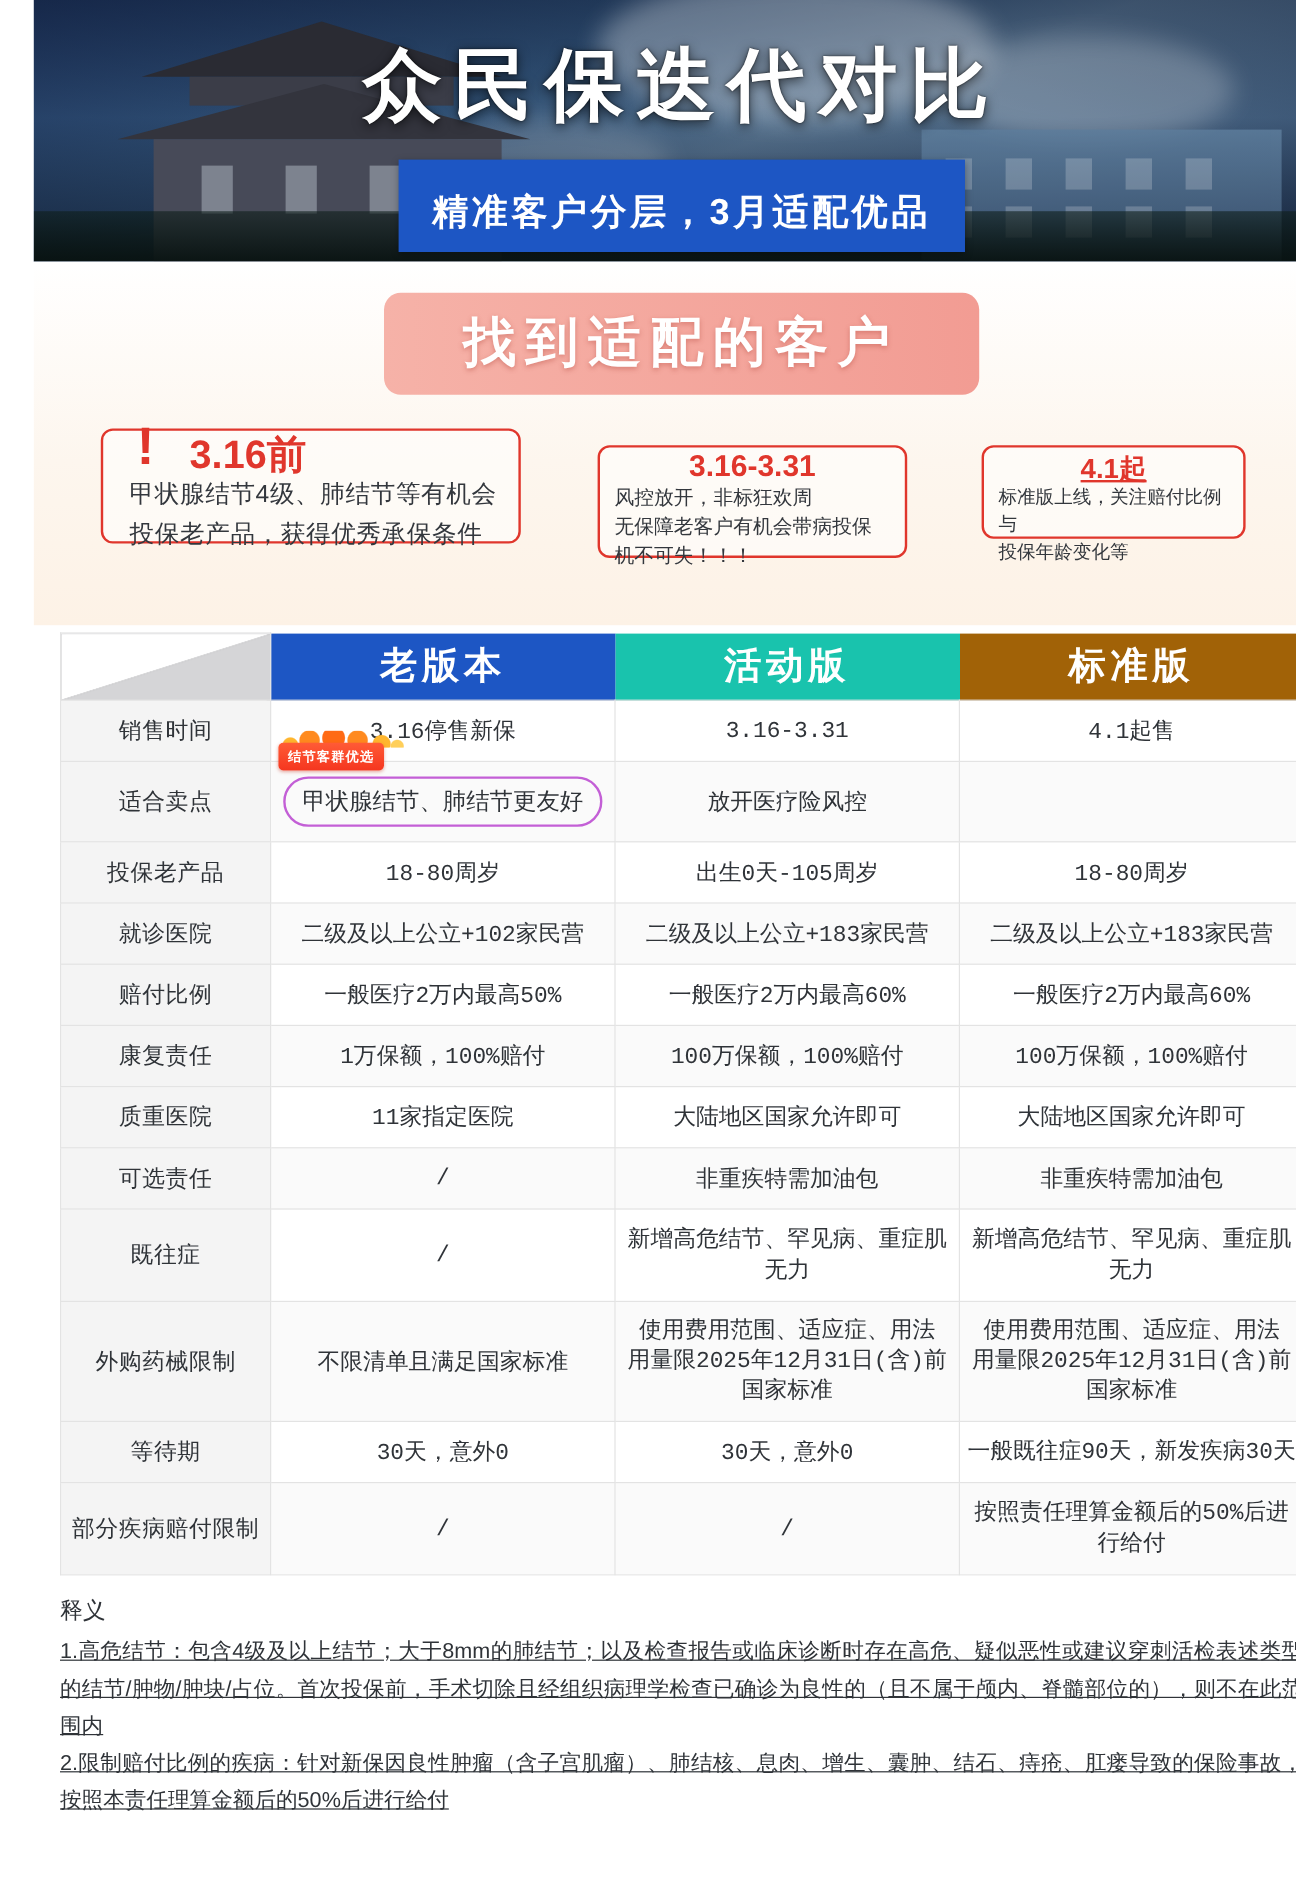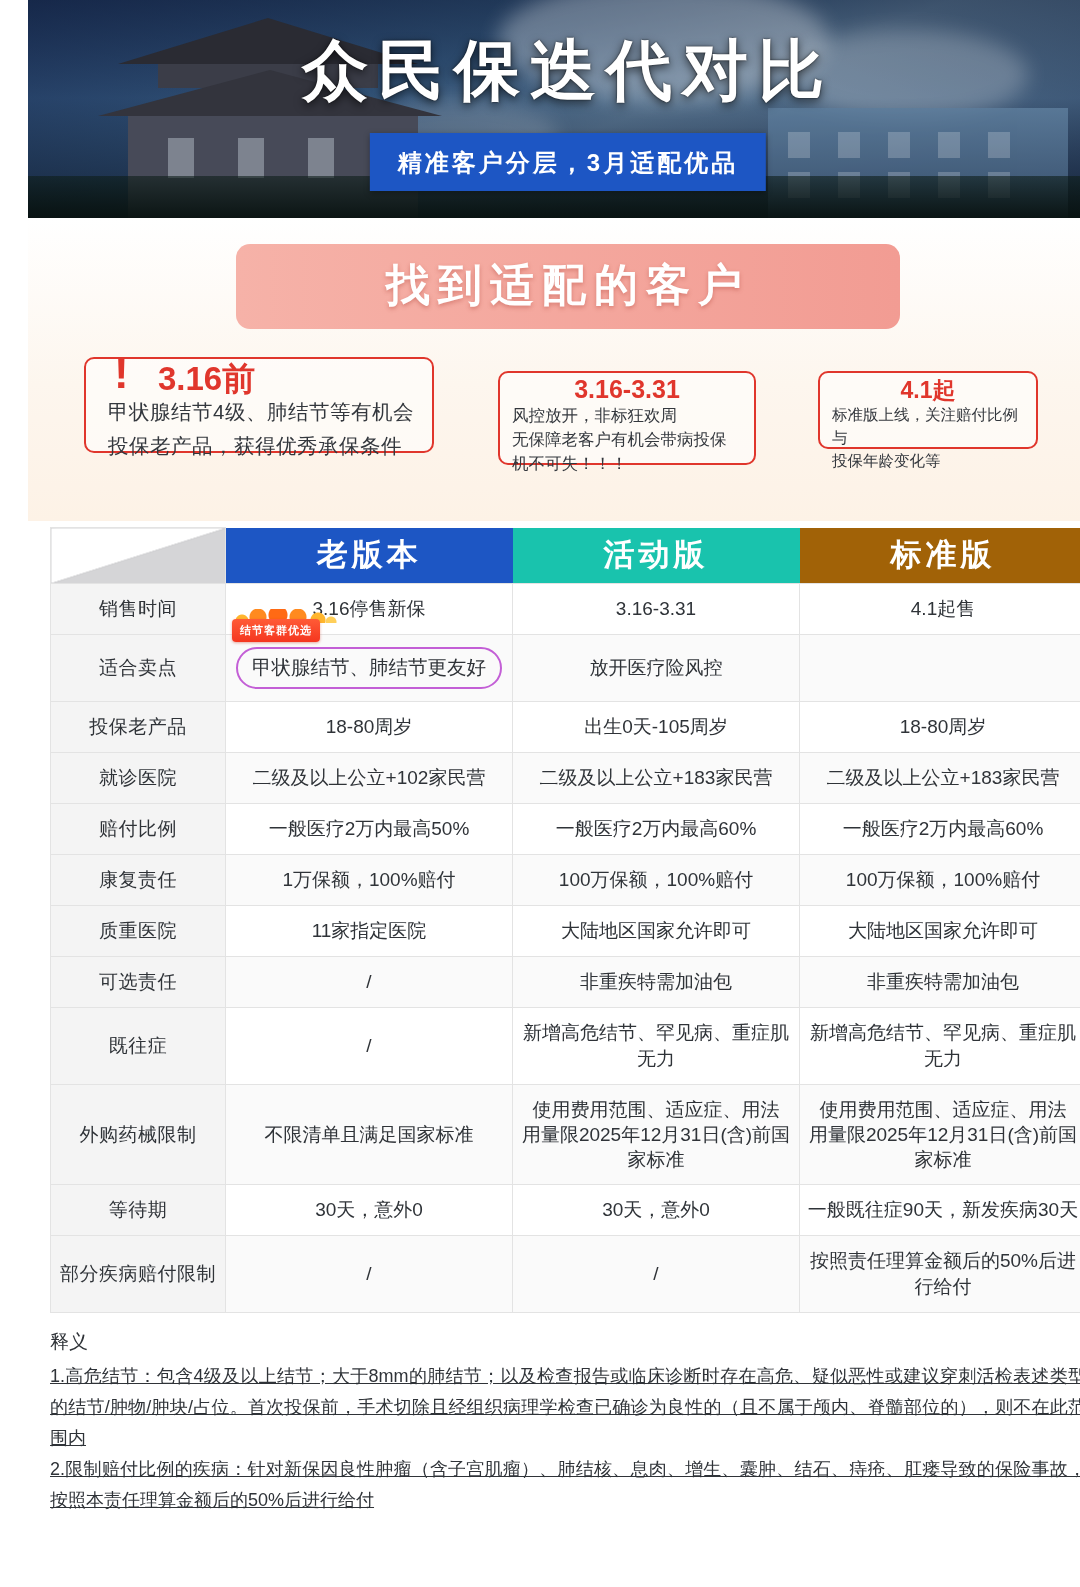--- a/index.html
+++ b/index.html
@@ -56,33 +56,33 @@
     position: absolute; left: 0; bottom: 0; width: 1080px; height: 42px;
     background: linear-gradient(180deg, rgba(14,30,26,.6), rgba(8,18,16,.95));
   }
   .hero-title {
     position: absolute; left: 0; top: 26px; width: 1080px; text-align: center;
     font-size: 66px; font-weight: bold; letter-spacing: 10px; color: #ffffff;
     text-shadow: 0 3px 10px rgba(0,0,0,.65), 0 0 2px rgba(0,0,0,.8);
   }
   .hero-sub {
     position: absolute; left: 50%; transform: translateX(-50%); top: 133px;
-    background: #1d56c4; color: #ffffff; font-size: 24px; font-weight: bold;
-    letter-spacing: 3px; padding: 14px 28px 12px; white-space: nowrap;
+    background: #1d56c4; color: #ffffff; font-size: 30px; font-weight: bold;
+    letter-spacing: 3px; padding: 24px 28px 12px; white-space: nowrap;
     box-shadow: 0 2px 6px rgba(0,0,0,.35);
   }
 
   
   .findsec {
     position: relative;
     padding: 26px 0 18px;
     background: linear-gradient(180deg,#ffffff 0%, #fdf6ee 55%, #fdf2e6 100%);
   }
   .pill {
-    width: 664px; margin: 0 auto; text-align: center;
+    width: 496px; margin: 0 auto; text-align: center;
     background: linear-gradient(90deg,#f6b2a8,#f29c93);
     border-radius: 14px; padding: 12px 0 14px;
   }
   .pill span {
     font-size: 44px; font-weight: bold; color: #ffffff; letter-spacing: 8px;
     text-shadow: 0 2px 4px rgba(180,70,60,.45);
   }
 
   .cards { position: relative; height: 160px; margin-top: 14px; }
   .card {
@@ -100,38 +100,39 @@
     position: absolute; left: 28px; top: -6px; width: 26px; height: 44px; color: #e0362c;
     font-size: 44px; font-weight: bold; line-height: 40px;
   }
   .card-a .bd { font-size: 20.5px; line-height: 34px; letter-spacing: .5px; }
 
   .card-b { left: 470px; top: 28px; width: 258px; height: 94px; padding: 30px 10px 8px 12px; }
   .card-b .hd { position: absolute; left: 0; top: 2px; width: 100%; text-align: center; font-size: 25px; }
   .card-b .bd { font-size: 16.5px; line-height: 24px; }
 
   .card-c { left: 790px; top: 28px; width: 220px; height: 78px; padding: 30px 10px 8px 12px; }
-  .card-c .hd { position: absolute; left: 0; top: 2px; width: 100%; text-align: center; font-size: 23px; }
+  .card-c .hd { position: absolute; left: 0; top: 2px; width: 100%; text-align: center; font-size: 23px; text-decoration: underline; }
   .card-c .bd { font-size: 15.5px; line-height: 23px; }
 
   
   .tablewrap { padding: 6px 22px 0; background: #ffffff; }
   table.cmp { width: 100%; border-collapse: collapse; table-layout: fixed; }
   table.cmp col.c0 { width: 175px; }
   table.cmp col.c1 { width: 287px; }
   table.cmp col.c2 { width: 287px; }
   table.cmp col.c3 { width: 287px; }
 
   table.cmp th, table.cmp td {
     border: 1px solid #e3e3e3;
     text-align: center;
     vertical-align: middle;
     color: #2f3338;
     font-size: 19px;
     padding: 12px 6px;
+    font-family: Liberation Mono, monospace;
   }
   table.cmp thead th { padding: 0; height: 56px; border: none; }
   .hcorner {
     background: linear-gradient(to bottom right, #ffffff 49.3%, #cfcfd1 49.6%, #cfcfd1 50.4%, #d5d5d7 50.7%);
     border: 1px solid #e3e3e3 !important;
   }
   .h1 { background: #1d56c4; }
   .h2 { background: #19c3ad; }
   .h3 { background: #a16207; }
   .htxt { font-size: 31px; font-weight: bold; color: #ffffff; letter-spacing: 4px; }

